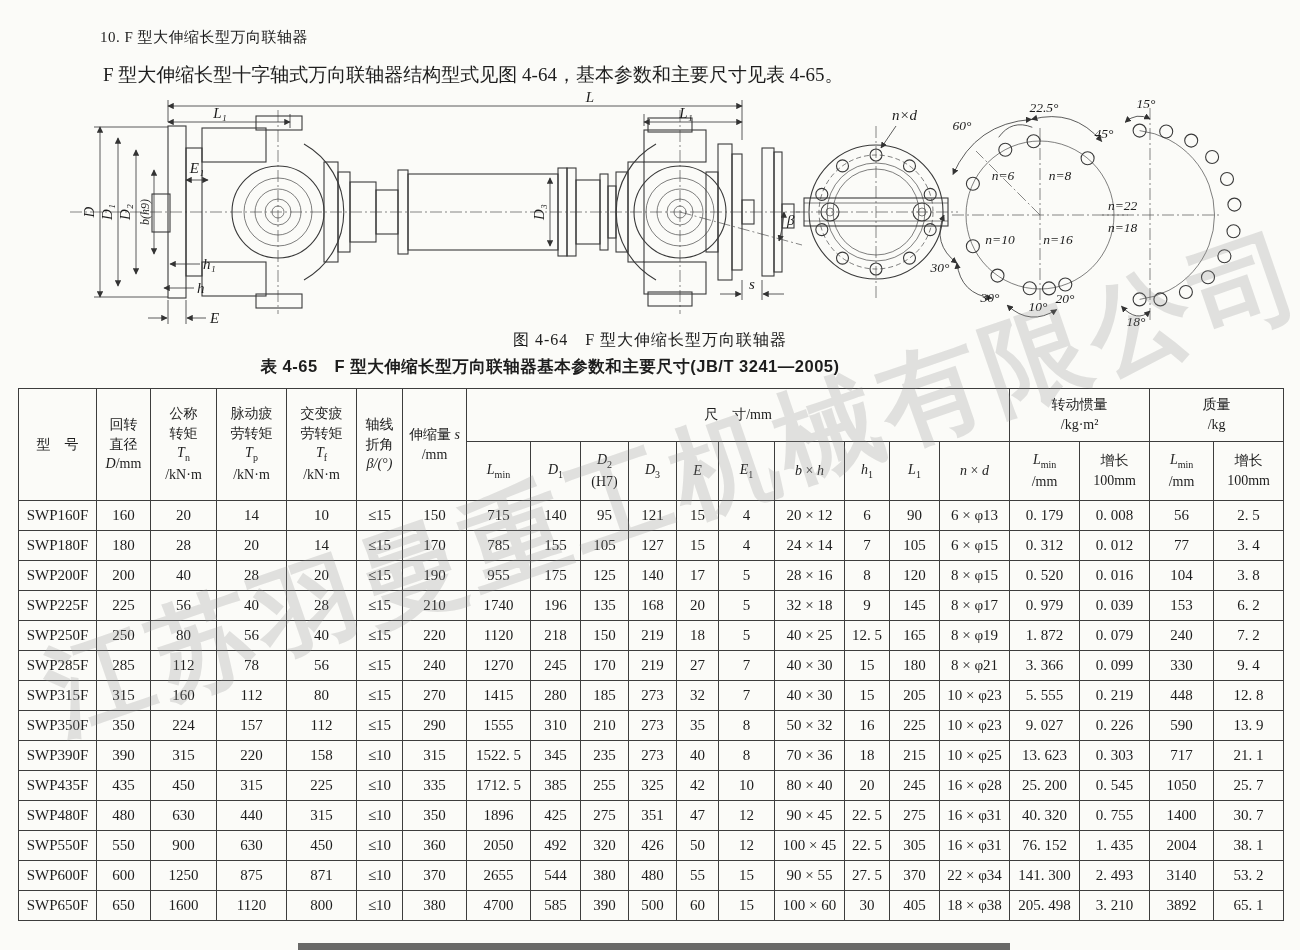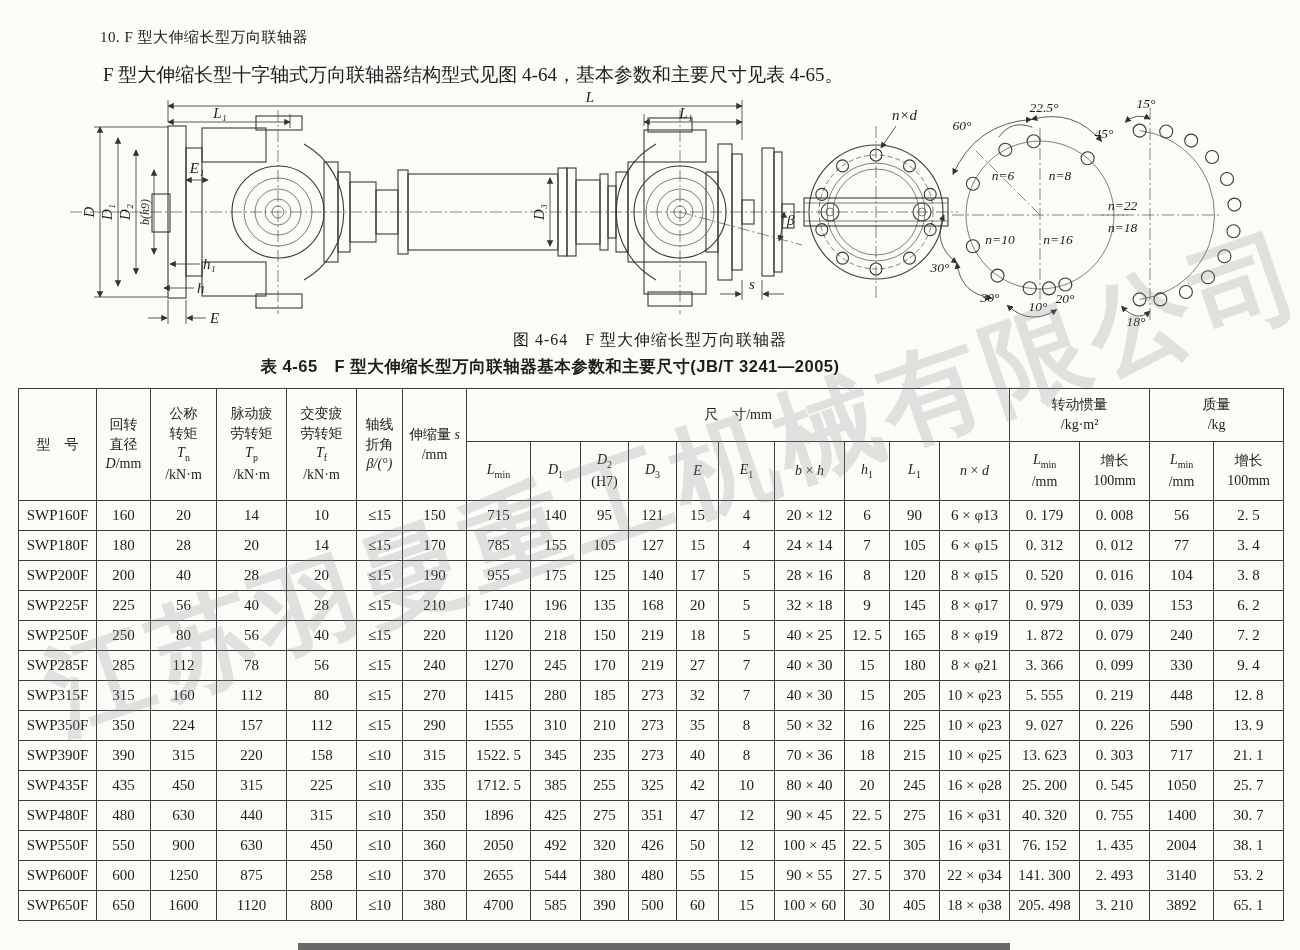--- a/index.html
+++ b/index.html
@@ -617,21 +617,21 @@
           <td>76. 152</td>
           <td>1. 435</td>
           <td>2004</td>
           <td>38. 1</td>
         </tr>
         <tr>
           <td>SWP600F</td>
           <td>600</td>
           <td>1250</td>
           <td>875</td>
-          <td>258</td>
+          <td>871</td>
           <td>≤10</td>
           <td>370</td>
           <td>2655</td>
           <td>544</td>
           <td>380</td>
           <td>480</td>
           <td>55</td>
           <td>15</td>
           <td>90 × 55</td>
           <td>27. 5</td>

